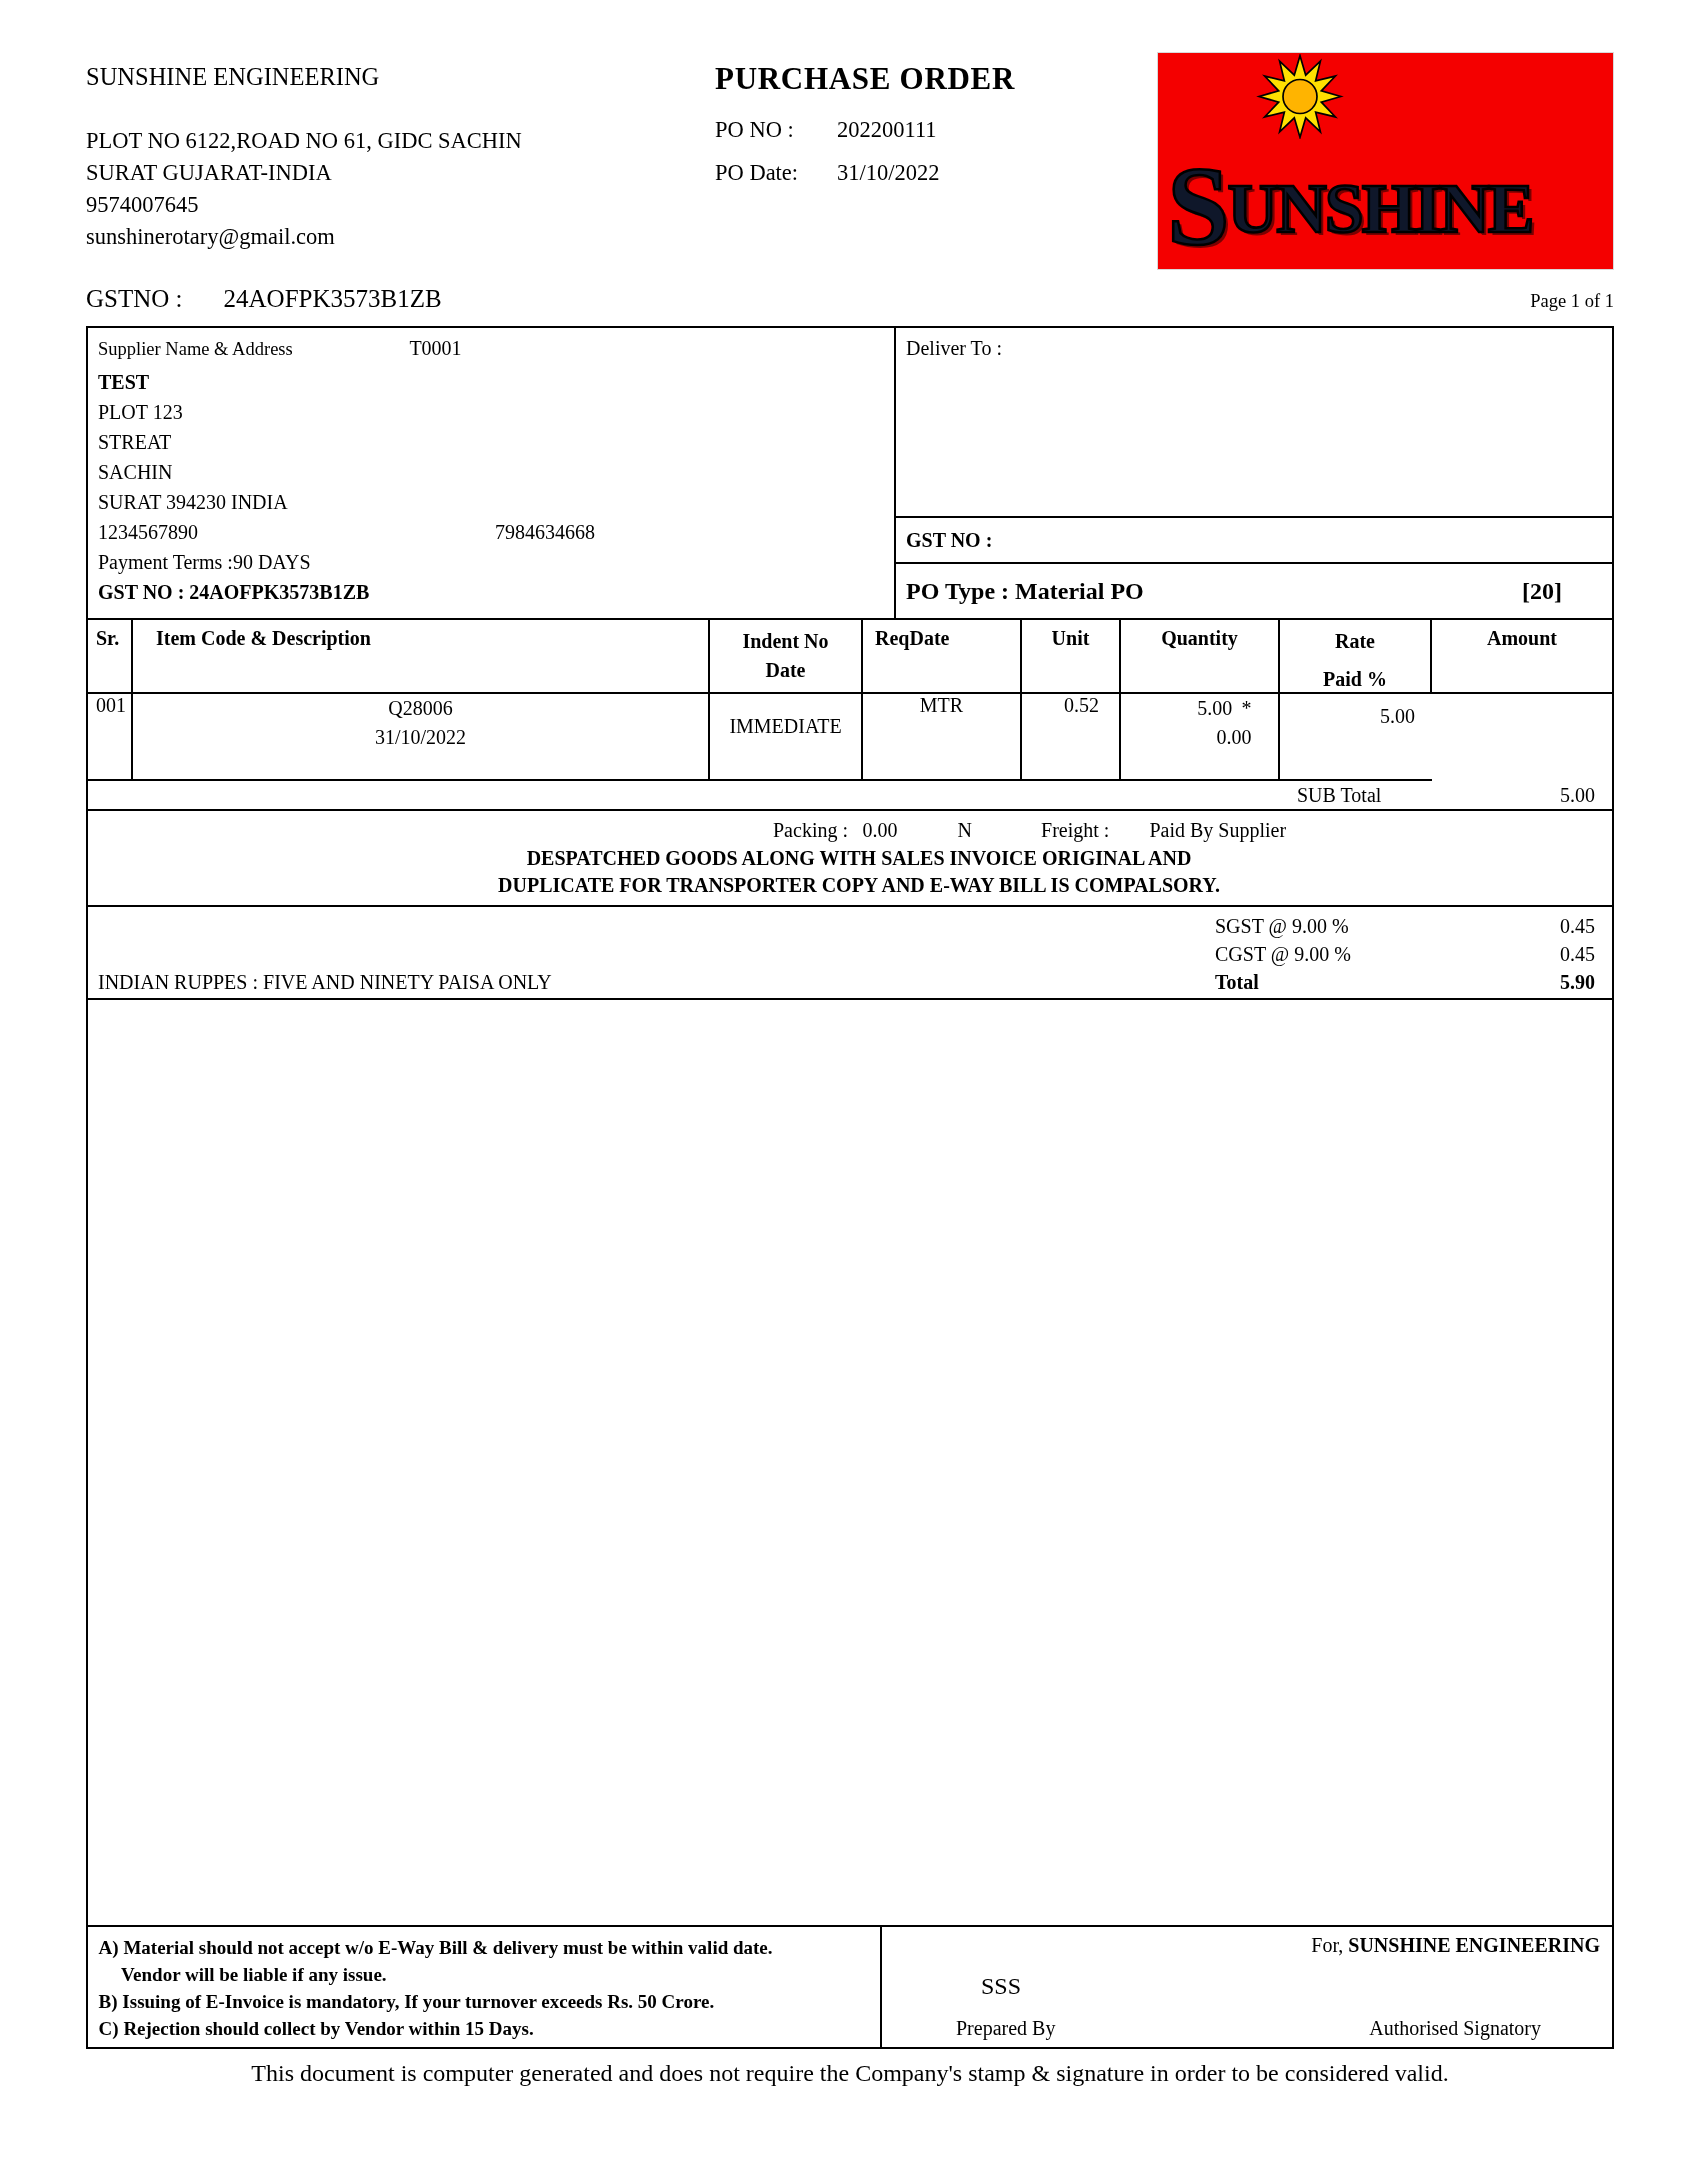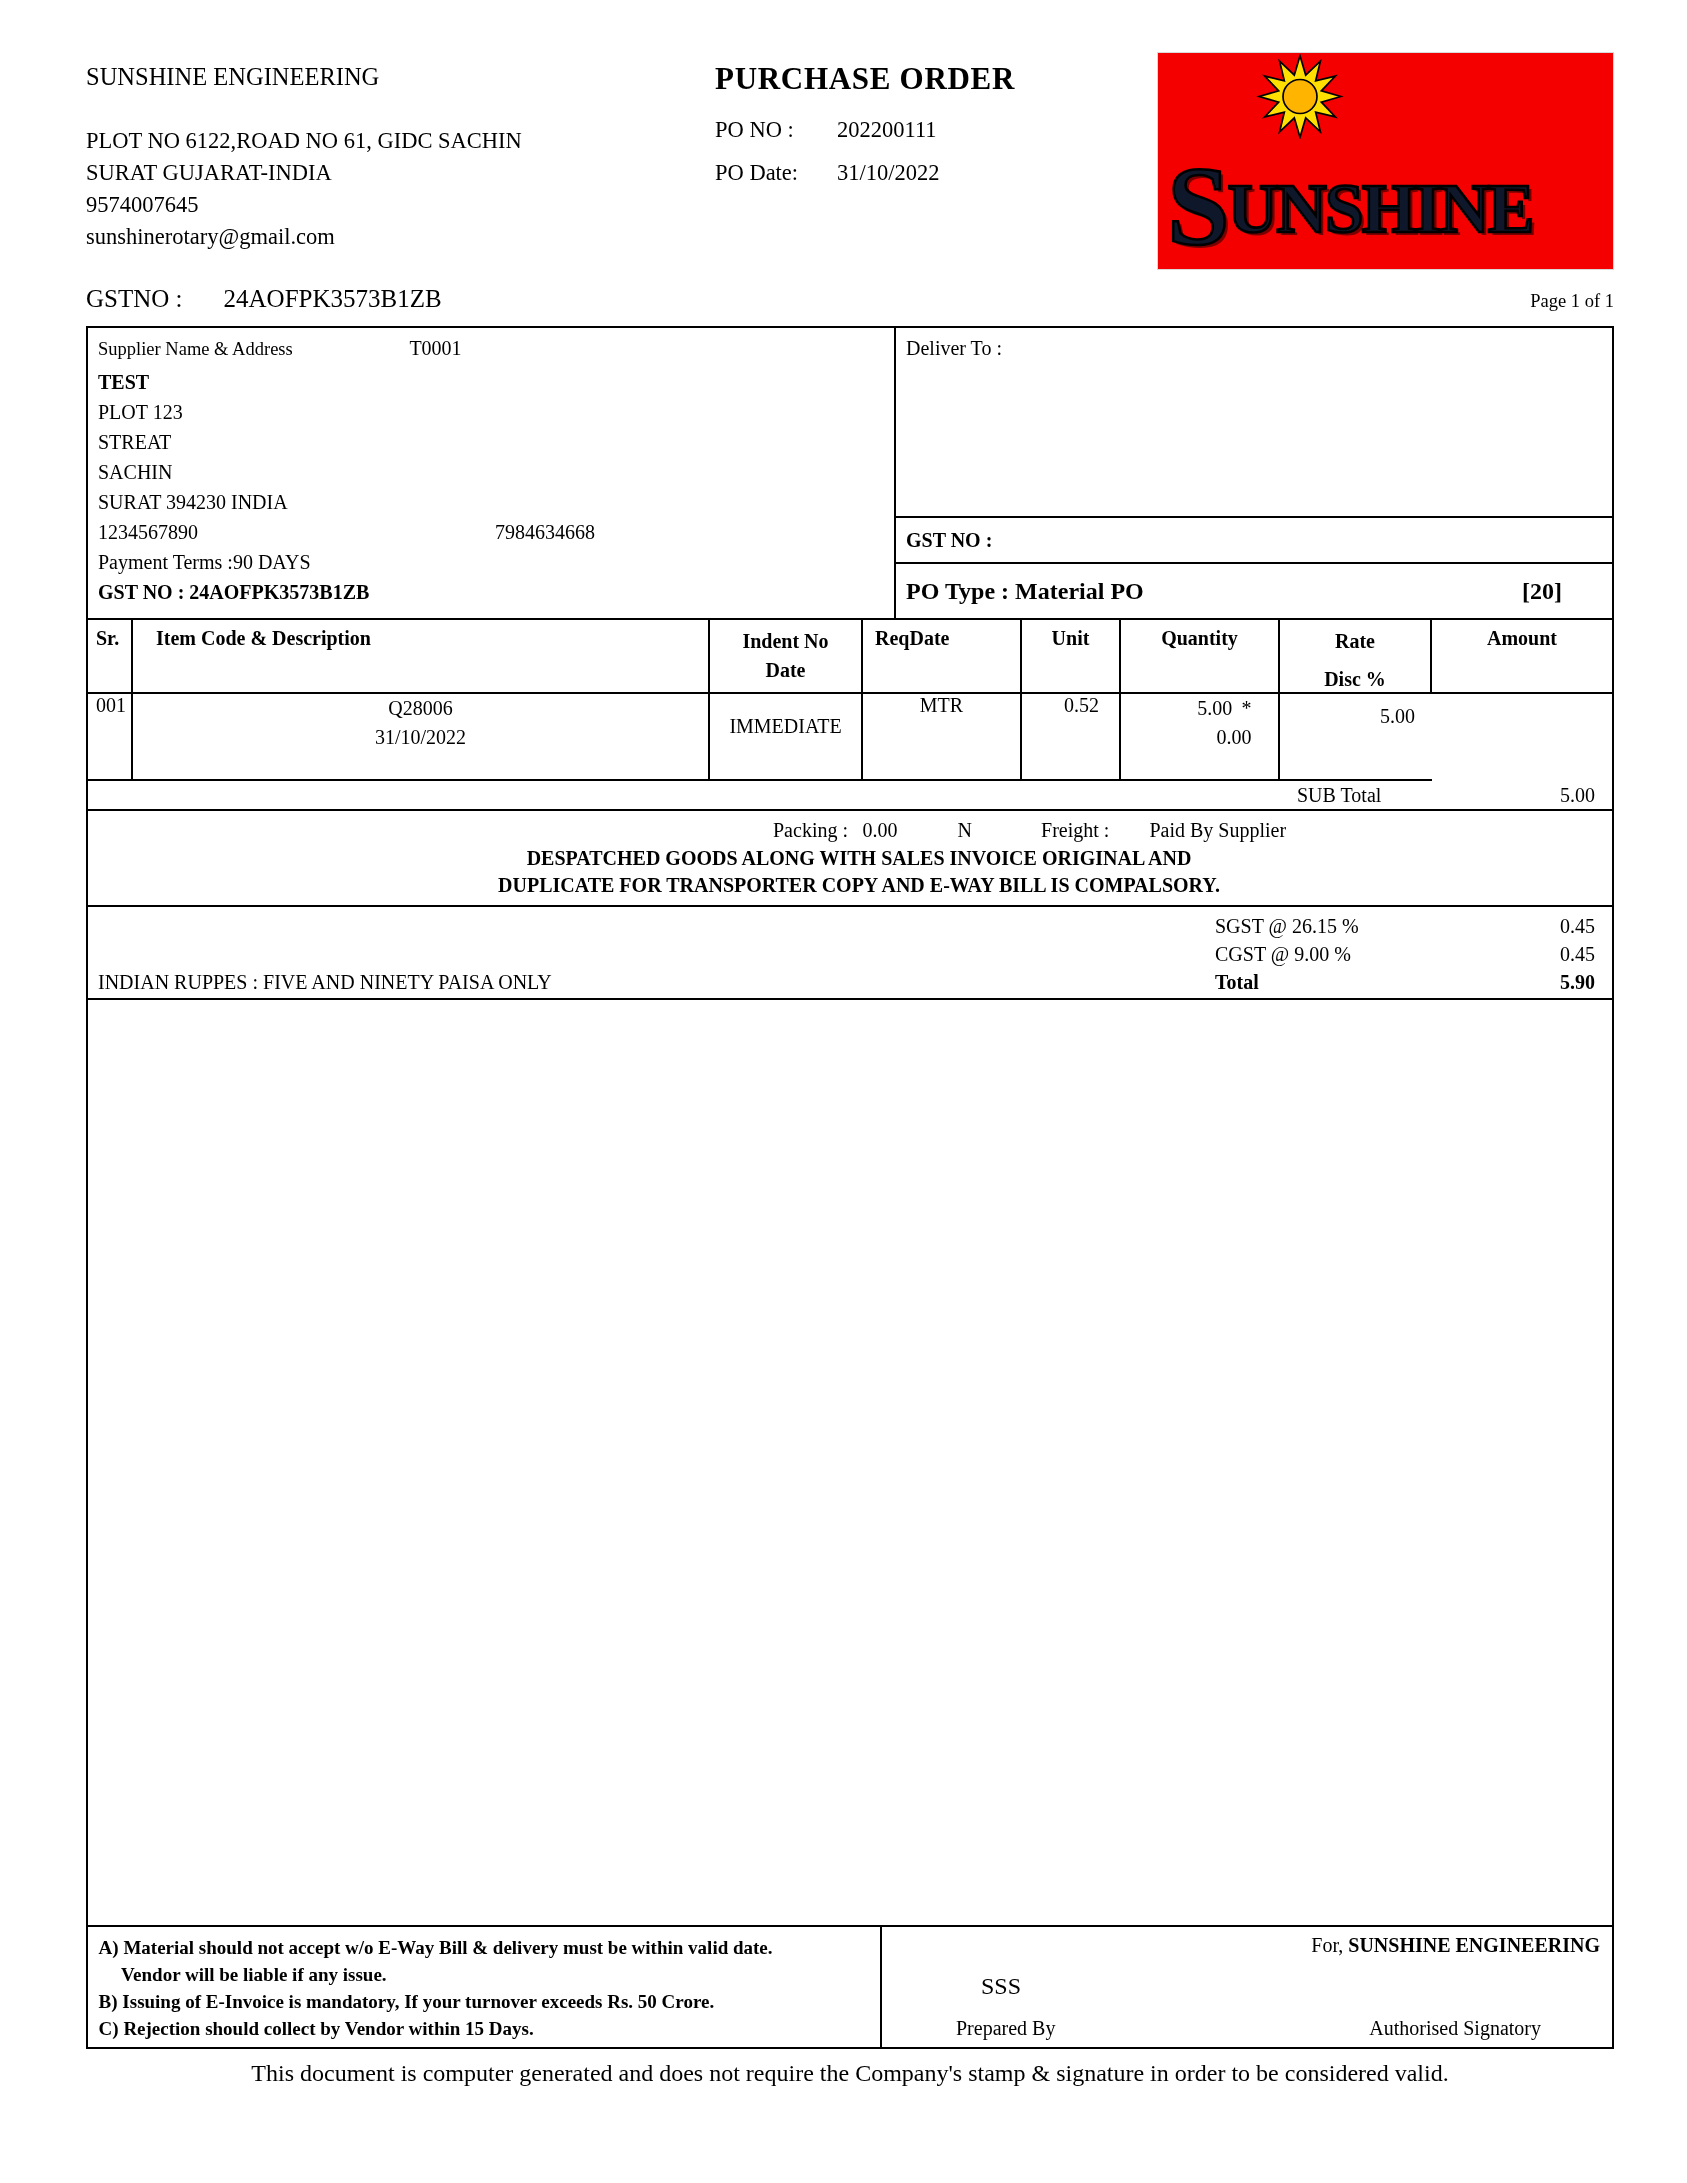--- a/index.html
+++ b/index.html
@@ -203,21 +203,21 @@
       <div class="th" style="padding-left:23px;">Item Code &amp; Description</div>
       <div class="th c-center h-stack">
         <div>Indent No</div>
         <div>Date</div>
       </div>
       <div class="th c-left" style="padding-left:12px;">ReqDate</div>
       <div class="th c-center">Unit</div>
       <div class="th c-center">Quantity</div>
       <div class="th c-center h-stack">
         <div>Rate</div>
-        <div style="margin-top:9.3px;">Disc %</div>
+        <div style="margin-top:9.3px;">Paid %</div>
       </div>
       <div class="th c-center last">Amount</div>
 
       <div class="td c-left">001</div>
       <div class="td c-center stack">
         <div>Q28006</div>
         <div>31/10/2022</div>
       </div>
       <div class="td c-center reqdate-cell">IMMEDIATE</div>
       <div class="td c-center">MTR</div>
@@ -244,21 +244,21 @@
         <span class="fl">Freight :</span>
         <span class="fv">Paid By Supplier</span>
       </div>
       <div class="despatch">DESPATCHED GOODS ALONG WITH SALES INVOICE ORIGINAL AND</div>
       <div class="despatch">DUPLICATE FOR TRANSPORTER COPY AND E-WAY BILL IS COMPALSORY.</div>
     </div>
 
     <div class="taxes">
       <div class="tax-row">
         <span class="tax-words"></span>
-        <span class="tax-label">SGST @ 26.15 %</span>
+        <span class="tax-label">SGST @ 9.00 %</span>
         <span class="tax-value">0.45</span>
       </div>
       <div class="tax-row">
         <span class="tax-words"></span>
         <span class="tax-label">CGST @ 9.00 %</span>
         <span class="tax-value">0.45</span>
       </div>
       <div class="tax-row">
         <span class="tax-words">INDIAN RUPPES :  FIVE AND NINETY PAISA ONLY</span>
         <span class="tax-label bold">Total</span>

